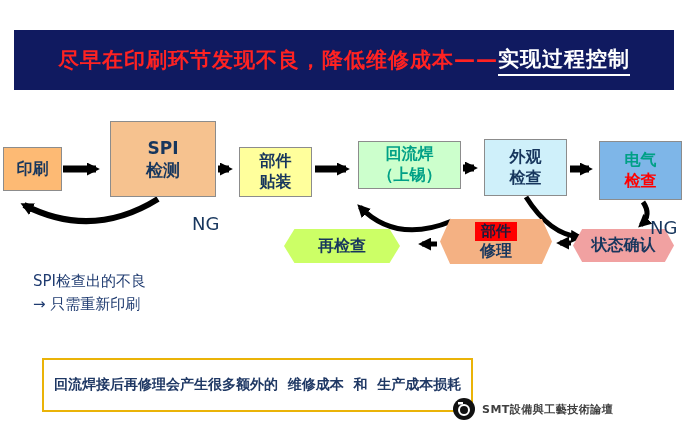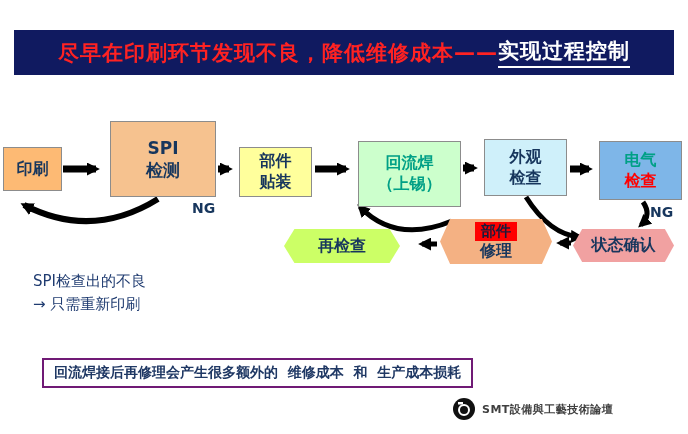--- a/index.html
+++ b/index.html
@@ -8,21 +8,21 @@
     position: relative;
     width: 688px;
     height: 434px;
     background: #ffffff;
     overflow: hidden;
   }
   
   #title-bar {
     position: absolute;
     left: 14px; top: 30px;
-    width: 660px; height: 45px;
+    width: 660px; height: 60px;
     background: #101A60;
     display: flex;
     align-items: center;
     justify-content: center;
     font-size: 21px;
     font-weight: bold;
     letter-spacing: 1px;
     white-space: nowrap;
   }
   #title-bar .t-red { color: #FF2222; }
@@ -39,21 +39,21 @@
     color: #17365D;
     border: 1px solid #8c8c8c;
     font-size: 16px;
     line-height: 1.3;
     text-align: center;
     box-sizing: border-box;
   }
   #node-print   { left: 3px;   top: 147px; width: 59px;  height: 44px; background: #fdba74; }
   #node-spi     { left: 110px; top: 121px; width: 106px; height: 76px; background: #F6C28F; font-size: 17px; }
   #node-mount   { left: 239px; top: 147px; width: 73px;  height: 50px; background: #FFFF9C; }
-  #node-reflow  { left: 358px; top: 141px; width: 103px; height: 66px; background: #CCFFCC; color: #00A086; }
+  #node-reflow  { left: 358px; top: 141px; width: 103px; height: 48px; background: #CCFFCC; color: #00A086; }
   #node-visual  { left: 484px; top: 139px; width: 83px;  height: 57px; background: #CFF0FA; }
   #node-electric{ left: 599px; top: 141px; width: 83px;  height: 59px; background: #7EB6E8; }
   #node-electric .e-line1 { color: #00A086; }
   #node-electric .e-line2 { color: #FF0000; }
 
   
   .hex {
     position: absolute;
     display: flex;
     flex-direction: column;
@@ -73,42 +73,43 @@
     color: #1A1A3C;
     padding: 0 6px;
     font-size: 15px;
     line-height: 19px;
   }
   #node-status  { left: 573px; top: 229px; width: 101px; height: 33px; background: #F1A1A1; }
 
   
   .ng-label {
     position: absolute;
-    font-weight: bold;
+    font-weight: normal;
     color: #17365D;
-    font-size: 14px;
+    font-size: 18px;
+    margin-top: 13px;
   }
   #ng-spi      { left: 192px; top: 200px; }
   #ng-electric { left: 650px; top: 204px; }
   .note-line {
     position: absolute;
     color: #1F3B70;
     font-size: 15px;
     white-space: nowrap;
     margin-top: 40px;
   }
   #note-line1 { left: 33px; top: 232px; }
   #note-line2 { left: 33px; top: 255px; }
 
   
   #bottom-banner {
     position: absolute;
     left: 42px; top: 358px;
-    border: 2px solid #701a75;
-    padding: 4px 10px;
+    border: 2px solid #eab308;
+    padding: 16px 10px;
     font-size: 14px;
     font-weight: bold;
     color: #1F3864;
     white-space: pre;
     background: #ffffff;
   }
 
   
   #watermark {
     position: absolute;

